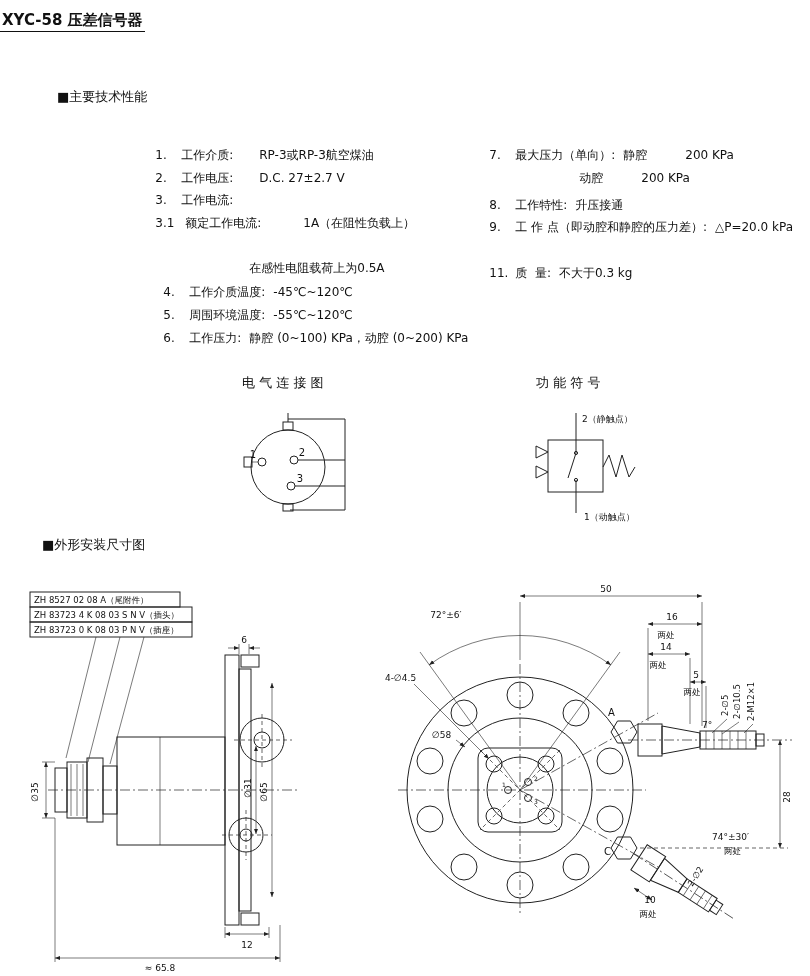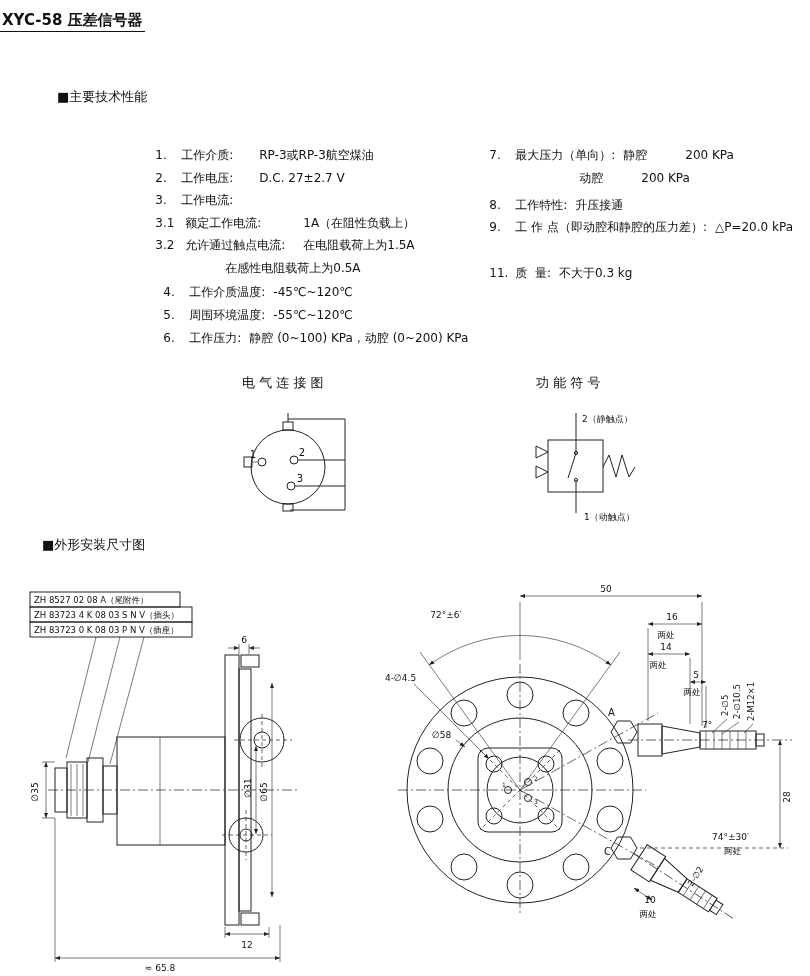--- a/index.html
+++ b/index.html
@@ -11,21 +11,21 @@
   .title-wrap span{font-size:15px;font-weight:600;border-bottom:1px solid #111;padding:0 2px 2px}
   .sec-head{font-size:13px;font-weight:400}
   .t-line{position:absolute;font-size:12px;white-space:pre;line-height:18px}
   .t-num{display:inline-block;min-width:26px}
   .n-b{min-width:30px}
   .lab-a{display:inline-block;min-width:78px}
   .lab-b{display:inline-block;min-width:118px}
   .lab-c{margin-right:8px}
   .lab-d{display:inline-block;min-width:108px}
   .v-port{display:inline-block;min-width:62px}
-  .ind-l{margin-left:70px}
+  .ind-l{margin-left:94px}
   .ind-r{margin-left:90px}
   .diag-title{font-size:13px;}
   svg line,svg path,svg rect,svg circle,svg polygon,svg polyline{stroke:#222;stroke-width:1;fill:none}
   svg .thin{stroke-width:0.6}
   svg .dash{stroke-dasharray:10 3 2 3;stroke-width:0.7}
   svg .dsh2{stroke-dasharray:4 3;stroke-width:0.7}
   svg text{fill:#111;stroke:none;font-size:10px;font-family:"DejaVu Sans",sans-serif}
   svg .f9{font-size:9px}
   svg .f8{font-size:8.5px}
   svg .f6{font-size:6px}
@@ -47,23 +47,20 @@
     <span class="t-num">1.</span><span class="lab-a">工作介质:</span><span>RP-3或RP-3航空煤油</span>
   </div>
   <div class="t-line" style="left:140px;top:151px">
     <span class="t-num">2.</span><span class="lab-a">工作电压:</span><span>D.C. 27±2.7 V</span>
   </div>
   <div class="t-line" style="left:140px;top:173px">
     <span class="t-num">3.</span><span>工作电流:</span>
   </div>
   <div class="t-line" style="left:140px;top:196px">
     <span class="t-num n-b">3.1</span><span class="lab-b">额定工作电流:</span><span>1A（在阻性负载上）</span>
-  </div>
-  <div class="t-line" style="left:140px;top:218px">
-    <span class="t-num n-b">3.2</span><span class="lab-b">允许通过触点电流:</span><span>在电阻载荷上为1.5A</span>
   </div>
   <div class="t-line" style="left:140px;top:241px">
     <span class="ind-l">在感性电阻载荷上为0.5A</span>
   </div>
   <div class="t-line" style="left:148px;top:265px">
     <span class="t-num">4.</span><span class="lab-c">工作介质温度:</span><span>-45℃~120℃</span>
   </div>
   <div class="t-line" style="left:148px;top:288px">
     <span class="t-num">5.</span><span class="lab-c">周围环境温度:</span><span>-55℃~120℃</span>
   </div>

